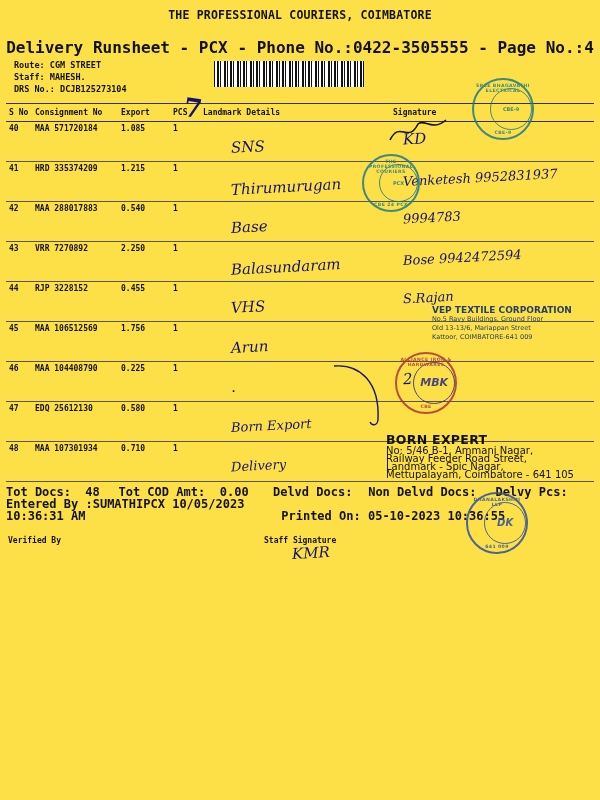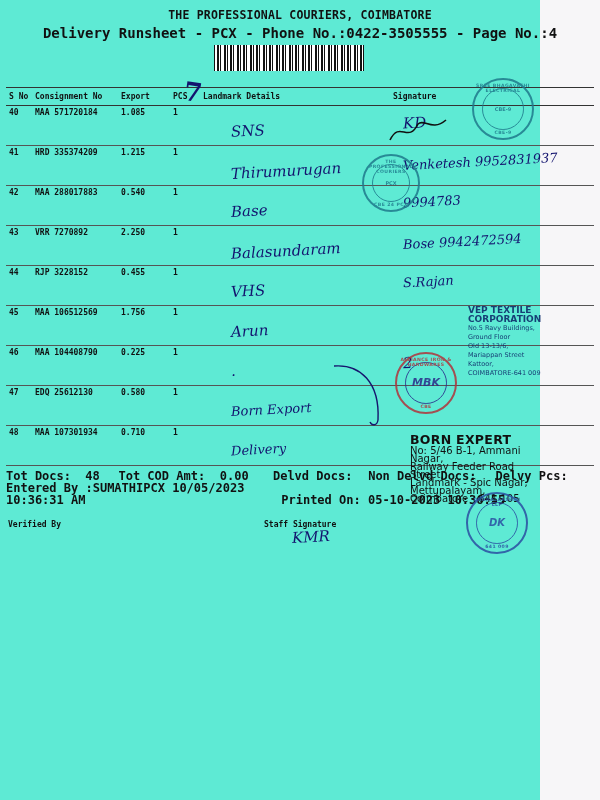--- a/index.html
+++ b/index.html
@@ -8,42 +8,42 @@
     width: 600px; height: 800px;
     background: #f7f6f8;
     font-family: "DejaVu Sans Mono", monospace;
     color: #111;
     position: relative;
     overflow: hidden;
   }
   .sheet {
     position: absolute;
     left: 0; top: 0;
-    width: 540px; height: 800px;
-    background: #5eead4;
+    width: 600px; height: 800px;
+    background: #fde047;
   }
   .doc {
     position: absolute;
     left: 6px; top: 8px;
     width: 588px;
   }
 
   
   .company {
     text-align: center;
     font-family: "DejaVu Sans Mono", monospace;
     font-weight: bold;
     font-size: 11.5px;
     letter-spacing: 0.2px;
   }
   .runsheet {
     text-align: center;
     font-weight: bold;
-    font-size: 14px;
-    margin-top: 3px;
+    font-size: 16px;
+    margin-top: 16px;
     letter-spacing: 0px;
   }
   .hdr-grid {
     position: relative;
     height: 42px;
     margin-top: 2px;
     font-size: 8.5px;
     font-weight: bold;
   }
   .hdr-left { position: absolute; left: 8px; top: 0; line-height: 12px; }
@@ -145,21 +145,21 @@
   }
   .circ-stamp {
     border-radius: 50%;
     border: 2px solid #1f7a8c;
     color: #1f7a8c;
     opacity: 0.85;
     font-family: "DejaVu Sans", sans-serif;
     font-size: 5px;
     font-weight: bold;
     text-align: center;
-    display: flex; align-items: center; justify-content: center;
+    display: flex; align-items: center; justify-content: flex-end;
   }
   .circ-stamp .inner {
     border: 1px solid currentColor;
     border-radius: 50%;
     width: 72%; height: 72%;
     display: flex; align-items: center; justify-content: center;
     font-size: 5px;
     line-height: 6px;
     padding: 2px;
   }
@@ -179,31 +179,29 @@
   .stamp-red { border-color: #b0343c; color: #b0343c; }
   .stamp-blue { border-color: #2b4fa2; color: #2b4fa2; }
 
   .rect-stamp {
     position: absolute;
     color: #0f2d6b;
     font-family: "DejaVu Sans", sans-serif;
     font-weight: bold;
     opacity: 0.9;
     line-height: 9px;
-    margin-left: 36px;
   }
   .rect-stamp .t1 { font-size: 9px; }
   .rect-stamp .t2 { font-size: 6.5px; font-weight: normal; }
 
   .born {
     position: absolute;
     color: #111;
     font-family: "DejaVu Sans", sans-serif;
     font-weight: bold;
-    margin-left: 24px;
   }
   .born .bt { font-size: 12.5px; letter-spacing: 0.3px; }
   .born .bl { font-size: 10px; font-weight: normal; line-height: 8px; }
 
   .slash {
     position: absolute;
     font-family: "DejaVu Serif", serif;
     color: #13136e;
     font-size: 26px;
     transform: rotate(8deg);
@@ -212,20 +210,28 @@
 </head>
 <body>
 
 <div class="sheet">
   <div class="doc">
 
     <div class="company">THE PROFESSIONAL COURIERS, COIMBATORE</div>
     <div class="runsheet">Delivery Runsheet - PCX - Phone No.:0422-3505555 - Page No.:4</div>
 
     <div class="hdr-grid">
+      <div class="hdr-left">
+        <div><span>Route:</span>
+             <span>CGM STREET</span></div>
+        <div><span>Staff:</span>
+             <span>MAHESH.</span></div>
+        <div><span>DRS No.:</span>
+             <span>DCJB125273104</span></div>
+      </div>
       <div class="barcode"></div>
       <div class="slash" style="left:178px; top:34px;">7</div>
     </div>
 
     <div class="hr"></div>
 
     <table class="main">
       <thead>
         <tr>
           <th class="c-sno">S No</th>

